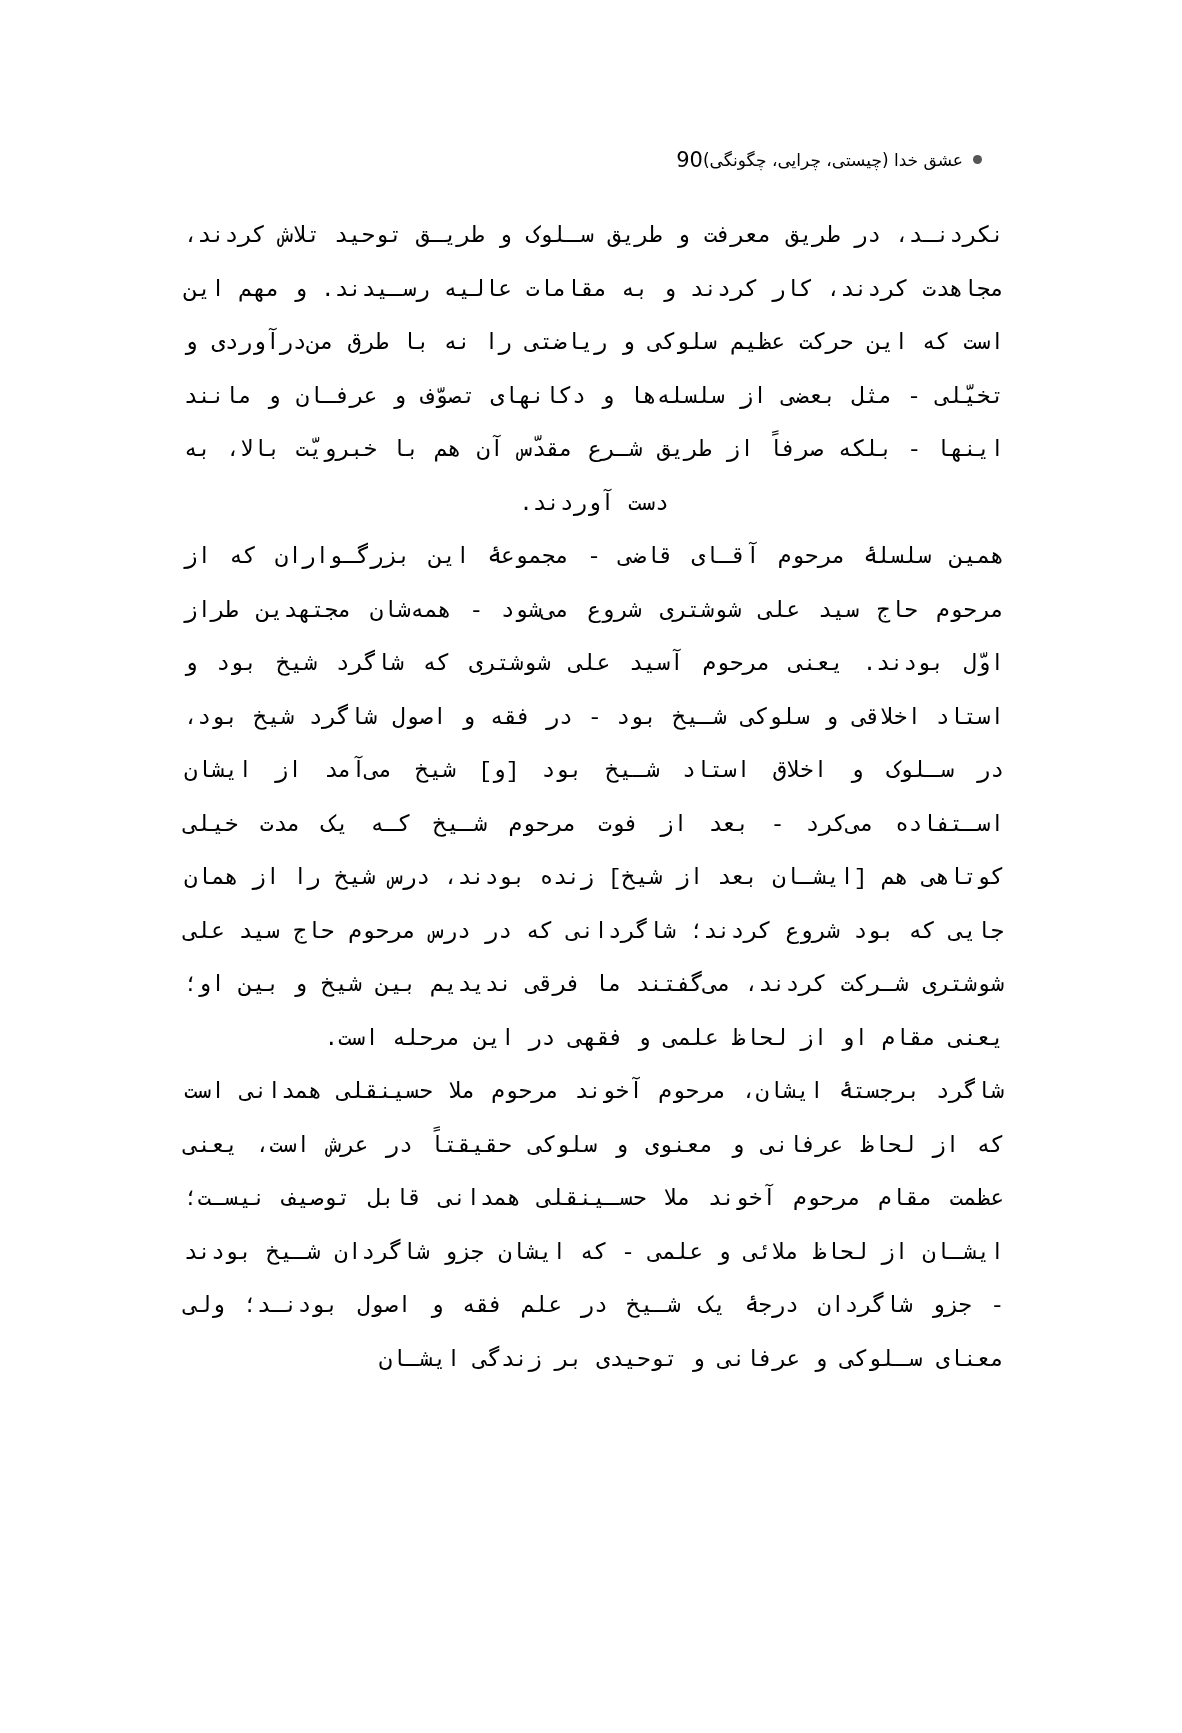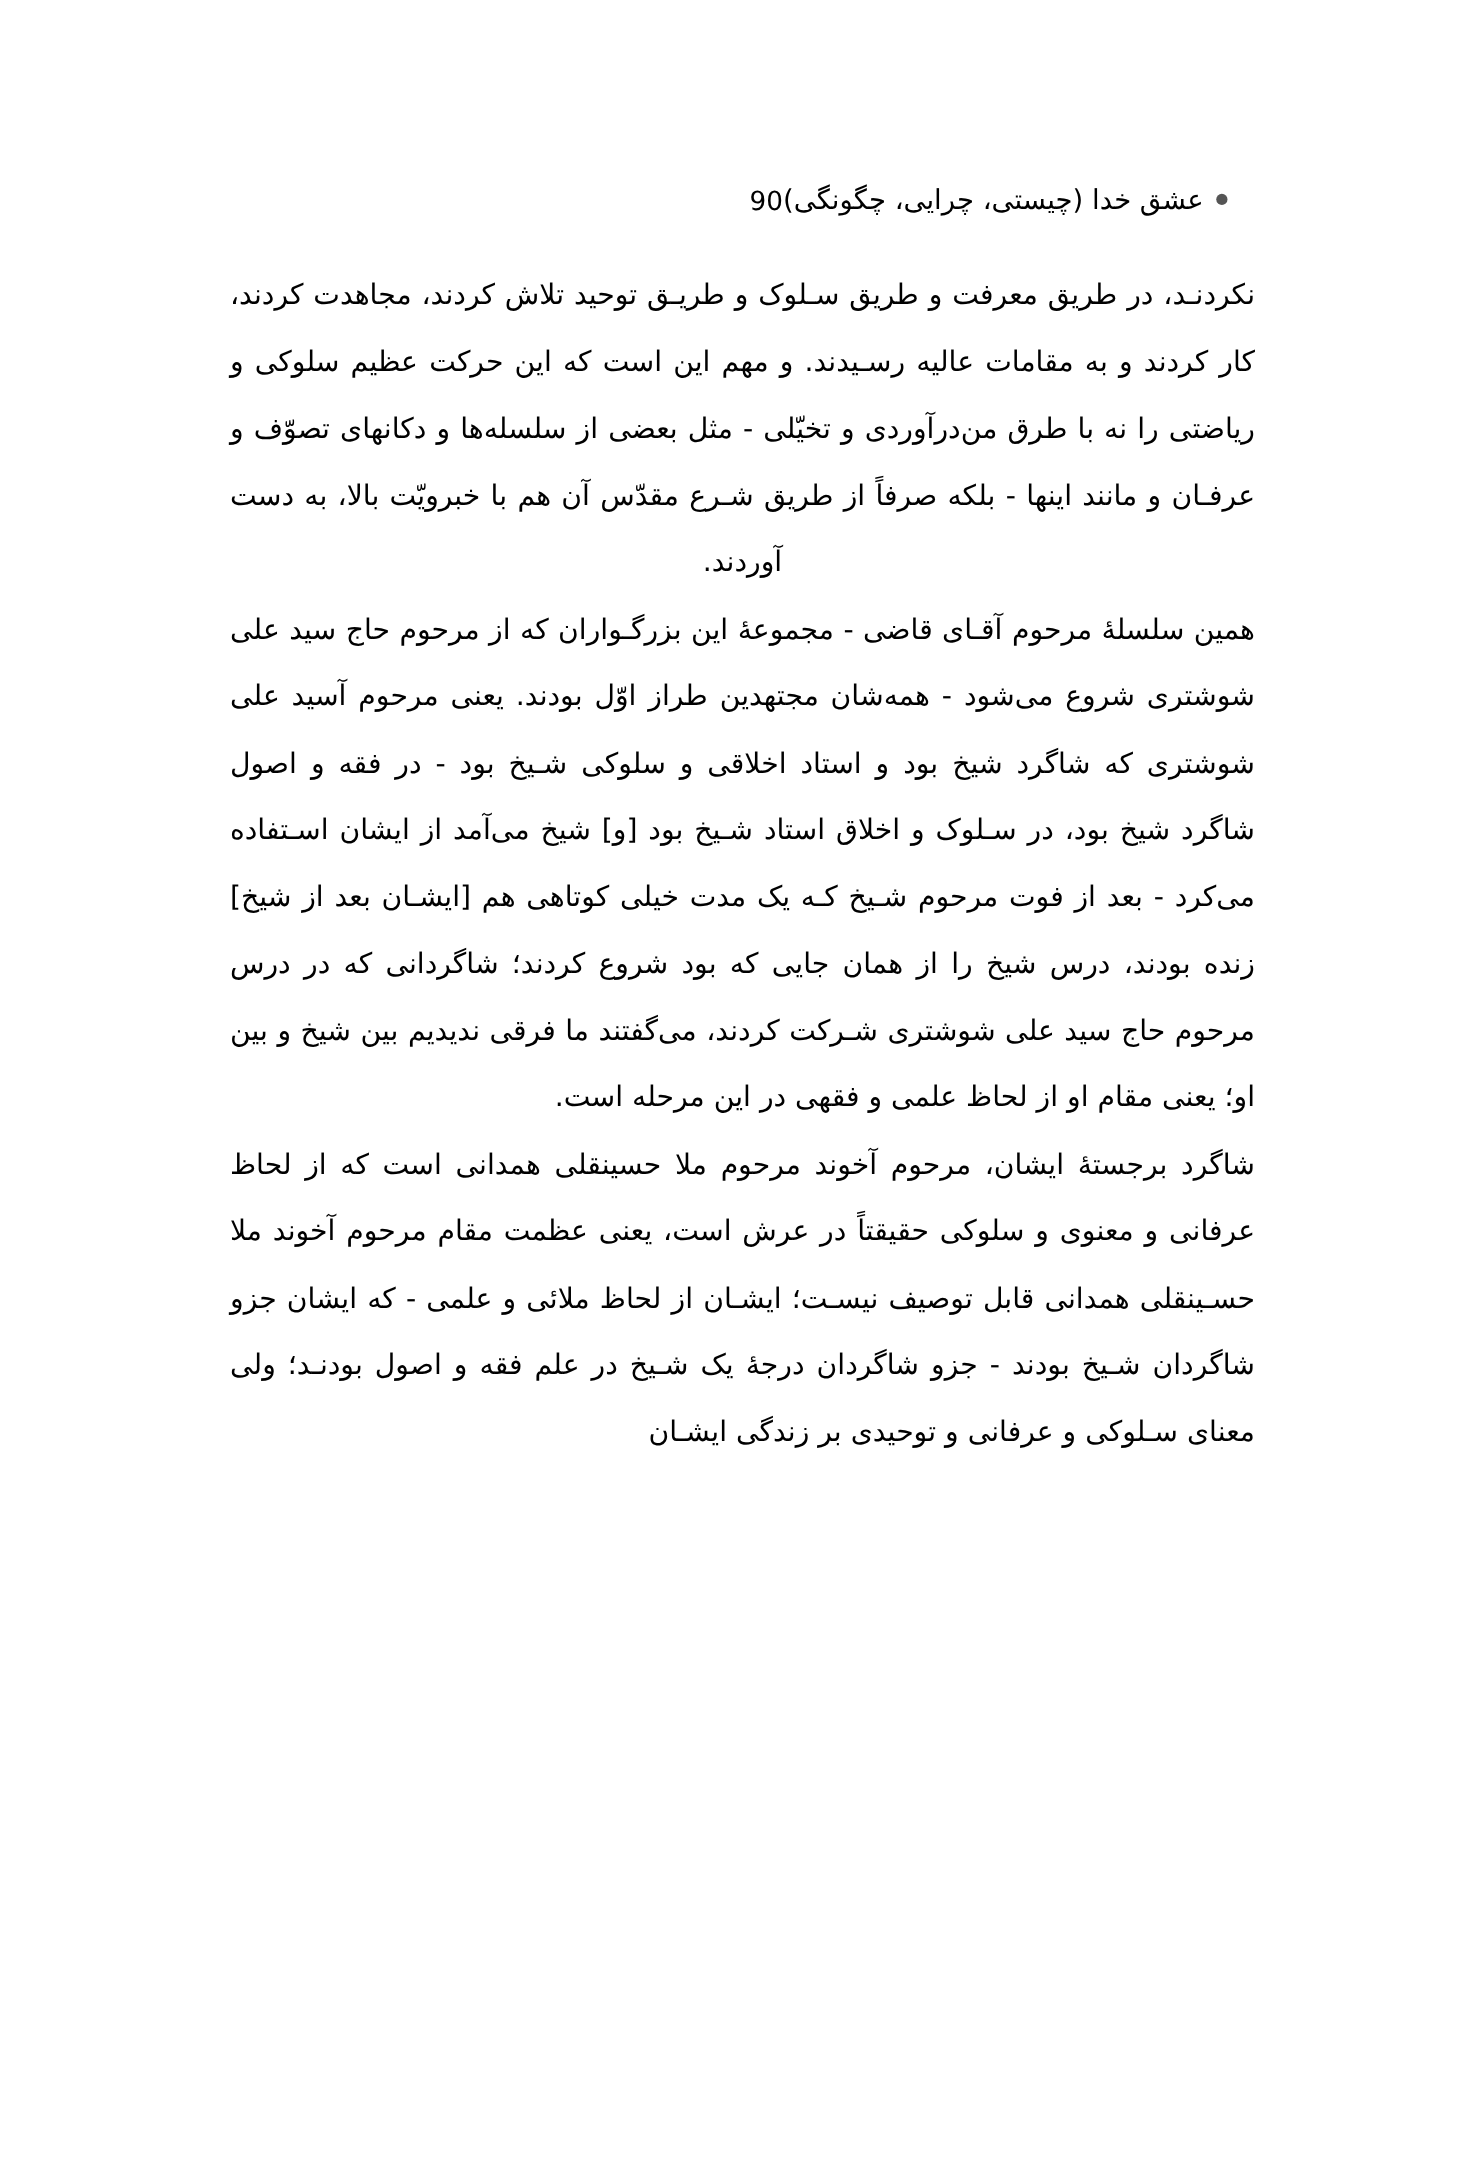--- a/index.html
+++ b/index.html
@@ -36,21 +36,21 @@
     flex: 1 1 auto;
   }
   .page-number {
     font-size: 21px;
     letter-spacing: 0;
     color: #000;
     margin-left: 26px;
     white-space: nowrap;
   }
   .header-title {
-    font-size: 22px;
+    font-size: 17px;
     color: #000;
     white-space: nowrap;
     direction: rtl;
   }
   .header-dot {
     display: inline-block;
     width: 9px;
     height: 9px;
     border-radius: 50%;
     background: #555;
@@ -66,20 +66,21 @@
     text-align: justify;
     text-justify: inter-word;
     font-size: 22.6px;
     line-height: 53.5px;
     color: #000;
   }
   .para {
     margin: 0 0 0 0;
     text-align: justify;
     text-align-last: right;
+    font-family: Liberation Mono, monospace;
   }
   .para.last-center {
     text-align-last: center;
   }
   .para + .para {
     margin-top: 0;
   }
 </style>
 </head>
 <body>

